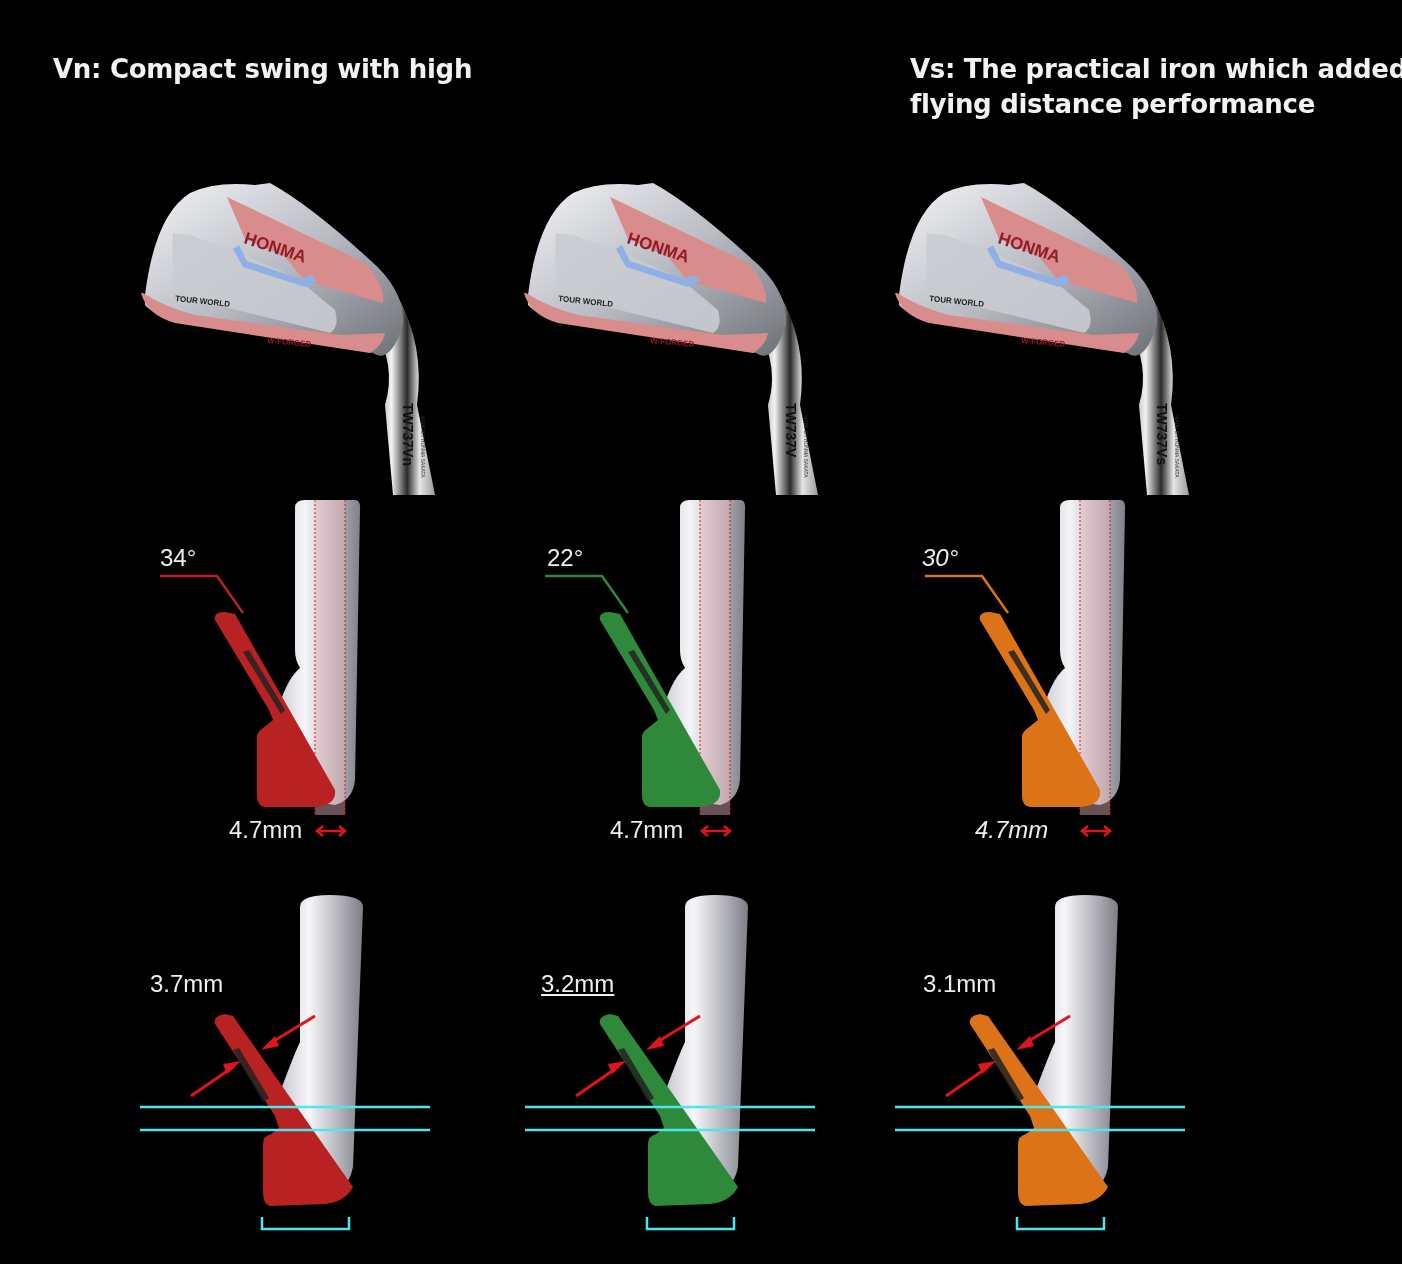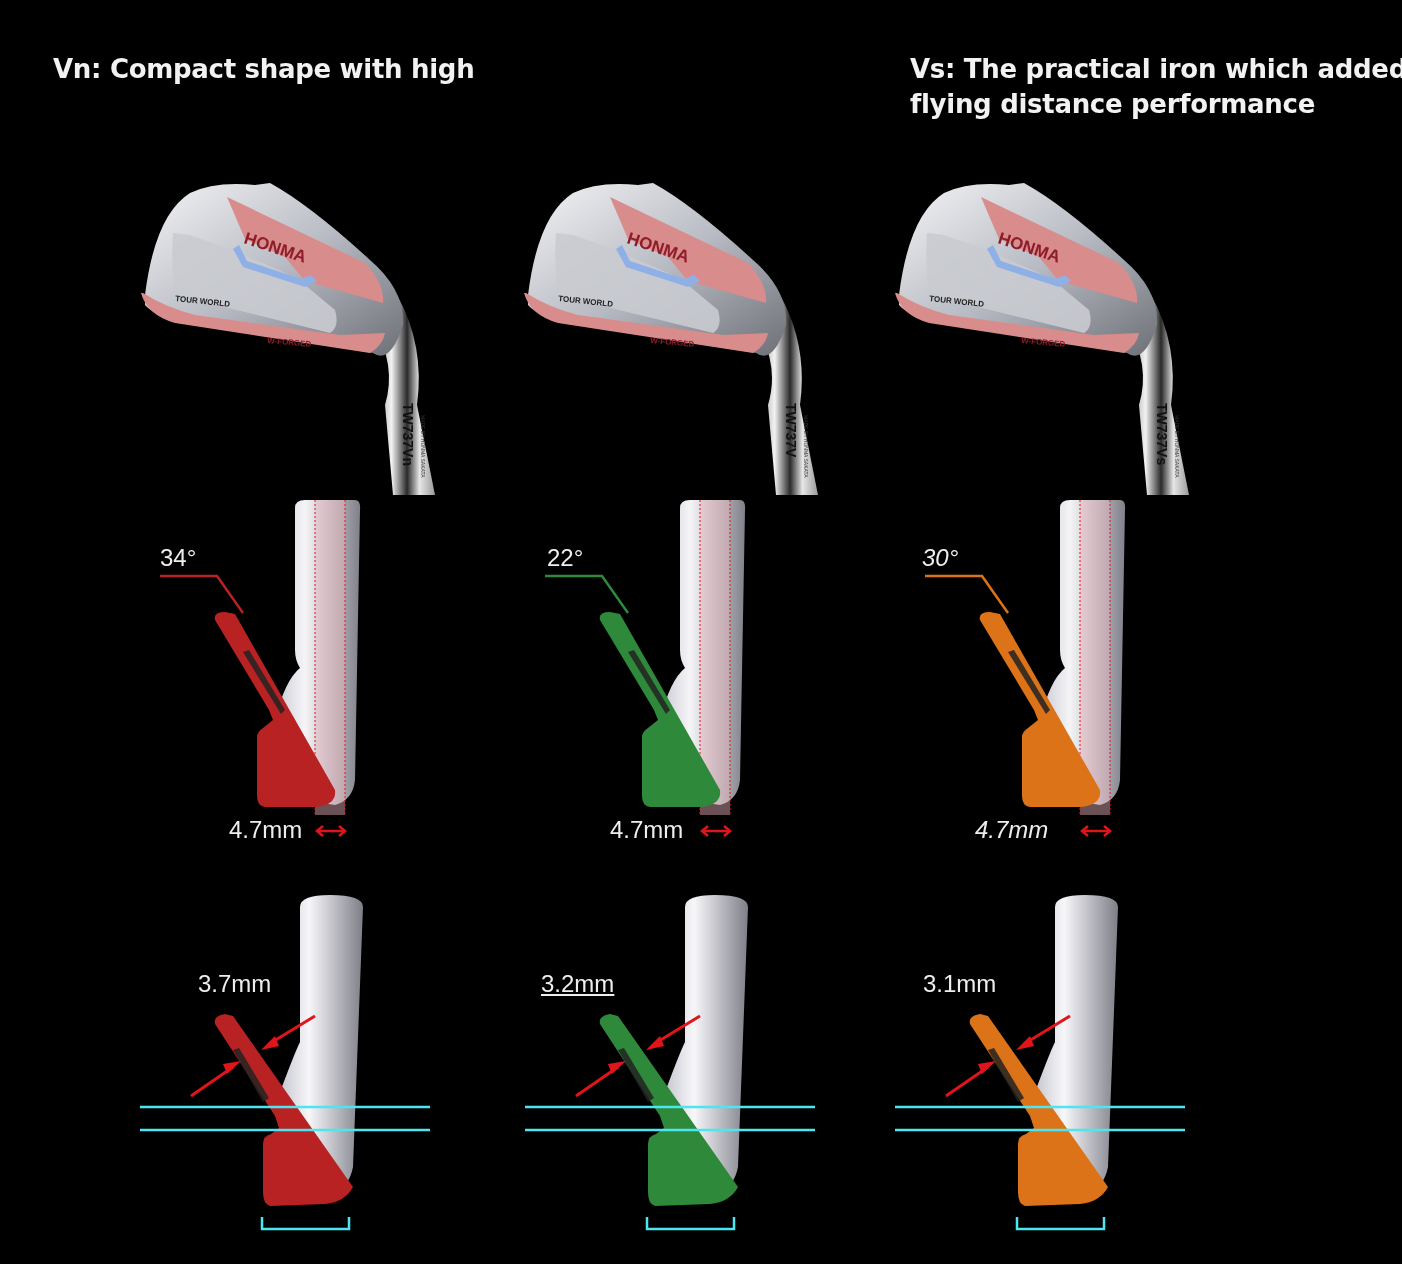--- a/index.html
+++ b/index.html
@@ -10,21 +10,21 @@
   .sect1{position:absolute;top:500px;width:260px;height:350px;text-align:center;}
   .sect2{position:absolute;top:892px;width:300px;height:350px;}
   svg{display:block;overflow:visible;}
   .lbl{position:absolute;font-family:"Liberation Sans",sans-serif;font-size:24px;color:#eee;white-space:nowrap;}
 </style>
 </head>
 <body>
 
 <div class="col" style="left:0;width:470px;">
   <div class="heading" style="left:53px;">
-    <div>Vn: Compact shape with high</div>
+    <div>Vn: Compact swing with high</div>
   </div>
 </div>
 <div class="col" style="left:0;width:0;">
   <div class="heading" style="left:502px;">
   </div>
 </div>
 <div class="col" style="left:0;width:0;">
   <div class="heading" style="left:910px;">
     <div>Vs: The practical iron which added</div>
     <div>flying distance performance</div>
@@ -246,21 +246,21 @@
 
     <polyline points="127,325 127,337 214,337 214,325" fill="none" stroke="#4de6f0" stroke-width="2.5"></polyline>
 
     <g stroke="#e0151b" stroke-width="3" fill="#e0151b">
       <line x1="180" y1="124" x2="134" y2="152"></line>
       <polygon points="126,158 140,144 144,154" stroke="none"></polygon>
       <line x1="56" y1="204" x2="98" y2="175"></line>
       <polygon points="106,169 92,182 88,172" stroke="none"></polygon>
     </g>
   </svg>
-  <span class="lbl" style="left:15px;top:78px;margin-left:48px;">3.7mm</span>
+  <span class="lbl" style="left:15px;top:78px;">3.7mm</span>
 </div>
 <div class="sect2" style="left:520px;" id="s2_1">
   <svg width="300" height="350" viewBox="0 0 300 350" style="position:absolute;left:0;top:0;">
     <defs>
       <linearGradient id="hs21" x1="0" y1="0" x2="1" y2="0">
         <stop offset="0" stop-color="#c6c6d0"></stop>
           <stop offset="0.35" stop-color="#f7f7fa"></stop>
           <stop offset="1" stop-color="#7e7e88"></stop>
       </linearGradient>
     </defs>

